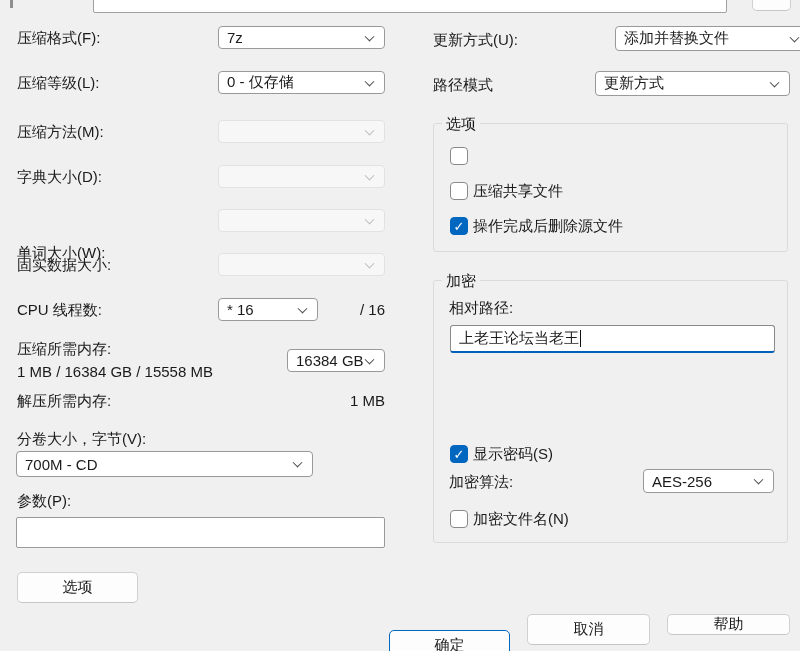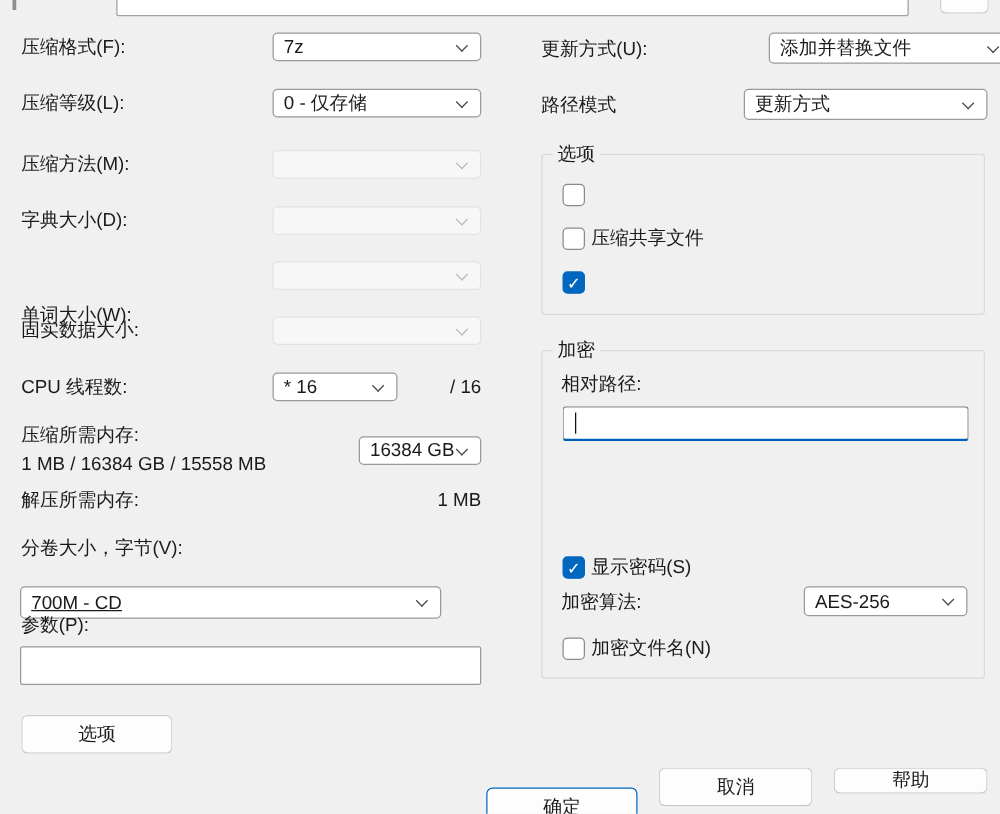--- a/index.html
+++ b/index.html
@@ -153,21 +153,21 @@
 <div class="abs label" style="left:17px; top:361px;">1 MB / 16384 GB / 15558 MB</div>
 <div class="combo" style="left:287px; top:349px; width:98px; height:23px;">
   <span>16384 GB</span>
   <span class="chev"></span>
 </div>
 
 <div class="abs label" style="left:17px; top:390px;">解压所需内存:</div>
 <div class="abs label right-val" style="left:320px; top:390px; width:65px;">1 MB</div>
 
 <div class="abs label" style="left:17px; top:428px;">分卷大小，字节(V):</div>
-<div class="combo" style="left:16px; top:469px; width:337px; height:26px;text-decoration:underline;">
+<div class="combo" style="left:16px; top:451px; width:297px; height:26px;">
   <span>700M - CD</span>
   <span class="chev"></span>
 </div>
 
 <div class="abs label" style="left:17px; top:490px;">参数(P):</div>
 <div class="tinput" style="left:16px; top:517px; width:369px; height:31px;">
   <span></span>
 </div>
 
 <div class="btn" style="left:17px; top:572px; width:121px; height:31px;">
@@ -194,28 +194,30 @@
   <span class="cb"></span>
 </div>
 <div class="cbrow" style="left:450px; top:182px;">
   <span class="cb"></span>
   <span class="label">压缩共享文件</span>
 </div>
 <div class="cbrow" style="left:450px; top:217px;">
   <span class="cb checked">
       <span>✓</span>
     </span>
+  <span class="label">操作完成后删除源文件</span>
 </div>
 
 <div class="groupbox" style="left:433px; top:280px; width:355px; height:263px;">
   <span class="group-title">加密</span>
 </div>
 
 <div class="abs label" style="left:449px; top:297px;">相对路径:</div>
 <div class="tinput focused" style="left:450px; top:325px; width:325px; height:28px;">
+  <span>上老王论坛当老王</span>
   <span class="caret"></span>
 </div>
 
 <div class="cbrow" style="left:450px; top:445px;">
   <span class="cb checked">
       <span>✓</span>
     </span>
   <span class="label">显示密码(S)</span>
 </div>
 

